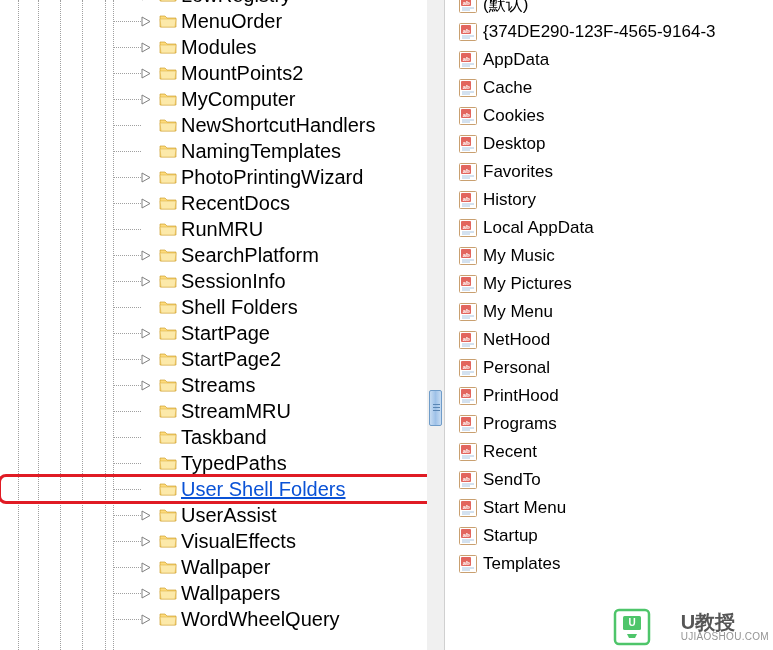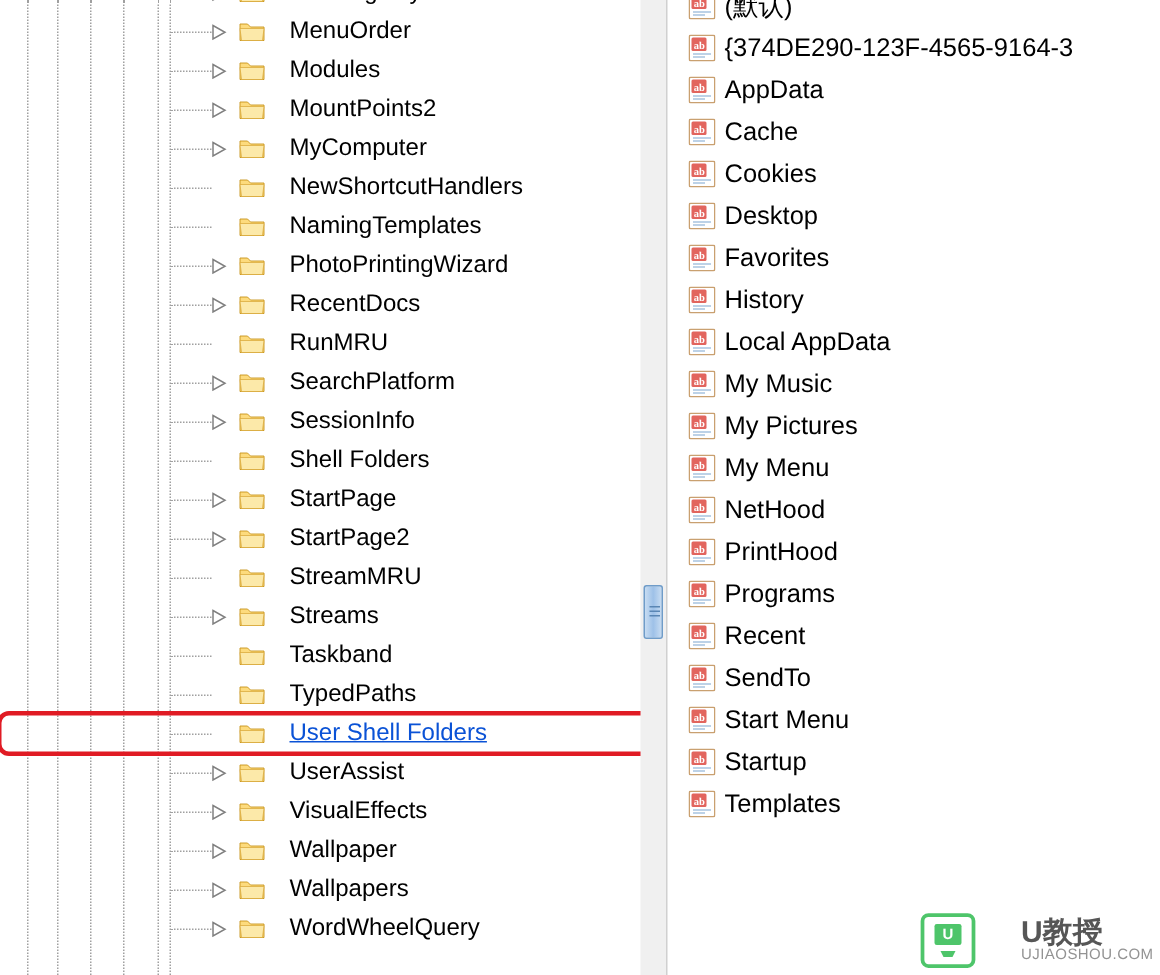--- a/index.html
+++ b/index.html
@@ -98,22 +98,22 @@
 .expander svg { display: block; }
 .folder-icon {
   position: absolute;
   left: 159px;
   top: 5px;
   width: 18px;
   height: 16px;
 }
 .folder-icon svg { display: block; }
 .tree-label {
-  margin-left: 48px;
-  font-size: 16px;
+  margin-left: 36px;
+  font-size: 20px;
   white-space: nowrap;
 }
 .tree-row.highlighted {
   outline: 3px solid #e01b24;
   outline-offset: -1px;
   border-radius: 6px;
 }
 .tree-row.highlighted .tree-label {
   color: #0a52d6;
   text-decoration: underline;
@@ -395,40 +395,40 @@
           </div>
           <div class="folder-icon">
             <svg width="18" height="16">
               <use href="#folder-sym"></use>
             </svg>
           </div>
           <span class="tree-label">StartPage2</span>
         </div>
         <div class="tree-row">
           <div class="hline"></div>
+          <div class="expander">
+            <svg width="11" height="11">
+              <use href="#expander-sym"></use>
+            </svg>
+          </div>
+          <div class="folder-icon">
+            <svg width="18" height="16">
+              <use href="#folder-sym"></use>
+            </svg>
+          </div>
+          <span class="tree-label">Streams</span>
+        </div>
+        <div class="tree-row">
+          <div class="hline"></div>
           <div class="folder-icon">
             <svg width="18" height="16">
               <use href="#folder-sym"></use>
             </svg>
           </div>
           <span class="tree-label">StreamMRU</span>
-        </div>
-        <div class="tree-row">
-          <div class="hline"></div>
-          <div class="expander">
-            <svg width="11" height="11">
-              <use href="#expander-sym"></use>
-            </svg>
-          </div>
-          <div class="folder-icon">
-            <svg width="18" height="16">
-              <use href="#folder-sym"></use>
-            </svg>
-          </div>
-          <span class="tree-label">Streams</span>
         </div>
         <div class="tree-row">
           <div class="hline"></div>
           <div class="folder-icon">
             <svg width="18" height="16">
               <use href="#folder-sym"></use>
             </svg>
           </div>
           <span class="tree-label">Taskband</span>
         </div>
@@ -622,20 +622,28 @@
         </div>
         <span class="value-label">My Menu</span>
       </div>
       <div class="value-row">
         <div class="value-icon">
           <svg width="18" height="18">
             <use href="#regstr-sym"></use>
           </svg>
         </div>
         <span class="value-label">NetHood</span>
+      </div>
+      <div class="value-row">
+        <div class="value-icon">
+          <svg width="18" height="18">
+            <use href="#regstr-sym"></use>
+          </svg>
+        </div>
+        <span class="value-label">Personal</span>
       </div>
       <div class="value-row">
         <div class="value-icon">
           <svg width="18" height="18">
             <use href="#regstr-sym"></use>
           </svg>
         </div>
         <span class="value-label">PrintHood</span>
       </div>
       <div class="value-row">

